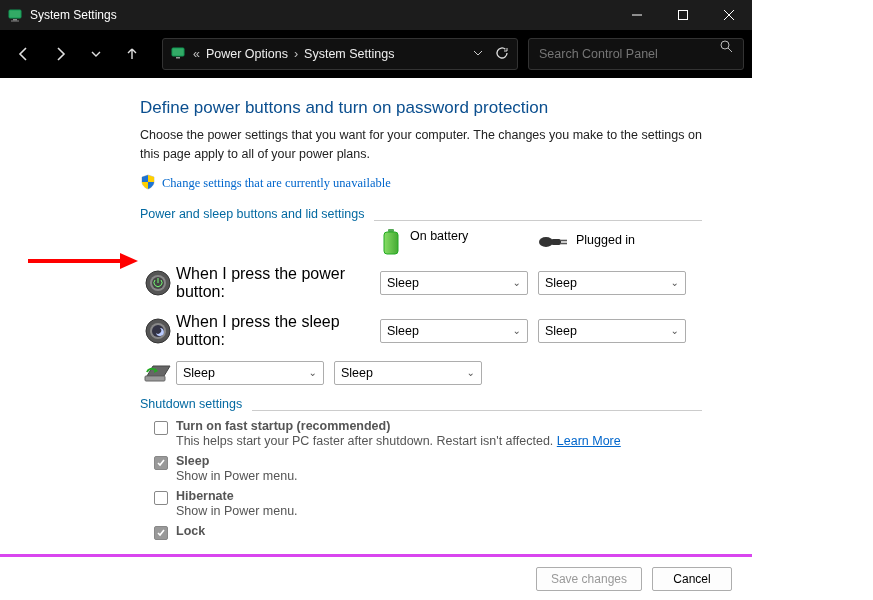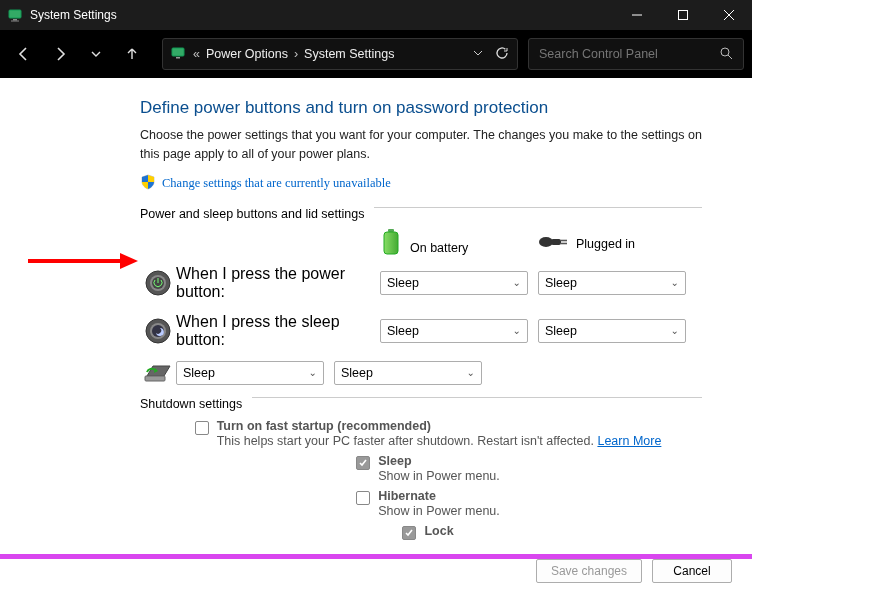--- a/index.html
+++ b/index.html
@@ -12,55 +12,55 @@
   .titlebar .title { font-size:12px; flex:1; }
   .tb-btns { display:flex; }
   .tb-btn { width:46px; height:30px; display:flex; align-items:center; justify-content:center; color:#fff; }
 
   
   .navbar { height:48px; background:#000; display:flex; align-items:center; padding:0 8px; gap:4px; }
   .nav-arrow { width:32px; height:32px; display:flex; align-items:center; justify-content:center; color:#ddd; }
   .addressbar { flex:1; height:32px; background:#111; border:1px solid #333; border-radius:3px; display:flex; align-items:center; padding:0 8px; color:#eee; font-size:12.5px; gap:6px; margin-left:10px;}
   .addressbar .bc-sep { opacity:.8; }
   .addr-tail { margin-left:auto; display:flex; align-items:center; gap:12px; }
-  .searchbox { width:216px; height:32px; background:#111; border:1px solid #333; border-radius:3px; display:flex; align-items:center; color:#8a8a8a; padding:0 10px; font-size:12.5px; margin-left:6px;}
+  .searchbox { width:216px; height:32px; background:#111; border:1px solid #333; border-radius:3px; display:flex; color:#8a8a8a; padding:0 10px; font-size:12.5px; margin-left:6px;}
   .searchbox input { flex:1; background:transparent; border:none; color:#ddd; outline:none; font-size:12.5px; }
 
   
   .content-wrap { flex:1; position:relative; overflow:hidden; }
   .scrollarea { position:absolute; inset:0 10px 0 0; overflow-y:auto; }
   .inner { padding:20px 40px 10px 140px; max-width:760px; }
   h1.page-title { color:#0b4f8f; font-size:17px; font-weight:400; margin-bottom:8px; }
   .description { font-size:12.5px; color:#222; line-height:1.5; margin-bottom:10px; }
   .uac-link { display:flex; align-items:center; gap:6px; font-size:12.5px; margin-bottom:14px; }
   .uac-link a { color:#0066cc; text-decoration:none;font-family:Liberation Serif, serif; }
 
-  .section-label-row { display:flex; align-items:flex-start; font-size:12.5px; color:#000000; margin-bottom:8px; }
+  .section-label-row { display:flex; align-items:flex-end; font-size:12.5px; color:#0369a1; margin-bottom:8px; }
   .section-label-row .line { flex:1; height:1px; background:#ccc; margin-left:10px; }
 
   .col-headers { display:flex; align-items:center; margin:6px 0 10px 0; }
   .col-headers .spacer { width:240px; }
-  .col-head { width:158px; display:flex; align-items:flex-end; gap:8px; font-size:12.5px; }
+  .col-head { width:158px; display:flex; align-items:flex-start; gap:8px; font-size:12.5px; }
   .col-head svg { flex-shrink:0; }
 
   .row { display:flex; align-items:center; margin-bottom:12px; }
   .row .icon-cell { width:36px; display:flex; justify-content:center; }
   .row .label-cell { width:204px; font-size:16px; }
   .dropdown { width:148px; height:24px; border:1px solid #adadad; background:#fff; display:flex; align-items:center; padding:0 6px; font-size:12.5px; margin-right:10px; position:relative; border-radius:2px;}
   .dropdown .dd-caret { margin-left:auto; font-size:10px; color:#555; }
 
-  .shutdown-item { display:flex; align-items:flex-start; gap:8px; margin:4px 0 6px 14px; font-size:12.5px;justify-content:center; }
+  .shutdown-item { display:flex; align-items:flex-start; gap:8px; margin:4px 0 6px 14px; font-size:12.5px; }
   .shutdown-item .cb { width:14px; height:14px; border:1px solid #888; border-radius:2px; margin-top:2px; background:#fff; display:flex; align-items:center; justify-content:center; }
   .shutdown-item.checked .cb { background:#999; border-color:#888; }
   .shutdown-item .texts .head { font-weight:600; color:#555; }
   .shutdown-item .texts .sub { color:#555; margin-top:1px; margin-left:0;}
   .shutdown-item a { color:#0066cc; }
 
   
-  .footer { height:46px; border-top:5px solid #d946ef; display:flex; justify-content:flex-end; padding:0 20px; gap:10px; background:#fff; }
+  .footer { height:46px; border-top:3px solid #d946ef; display:flex; align-items:center; justify-content:flex-end; padding:0 20px; gap:10px; background:#fff; }
   .btn { height:24px; min-width:80px; border:1px solid #adadad; background:#fdfdfd; font-size:12px; padding:0 14px; border-radius:2px;}
   .btn.disabled { color:#999; }
 
   
   .scrollarea::-webkit-scrollbar { width:14px; }
   .scrollarea::-webkit-scrollbar-thumb { background:#c8c8c8; border-radius:3px; border:3px solid #fff; }
   .scrollarea::-webkit-scrollbar-track { background:#f3f3f3; }
 
   
   .annotation-arrow { position:absolute; left:28px; top:173px; z-index:5; pointer-events:none; }

